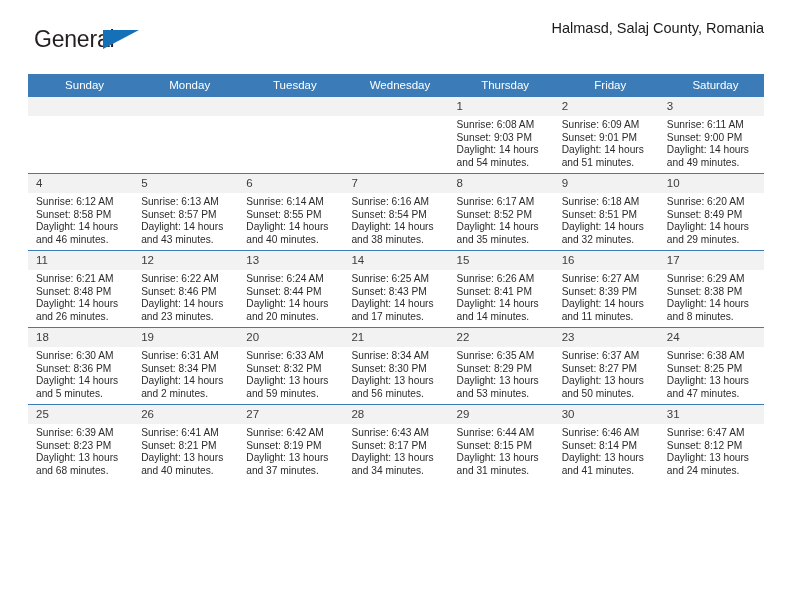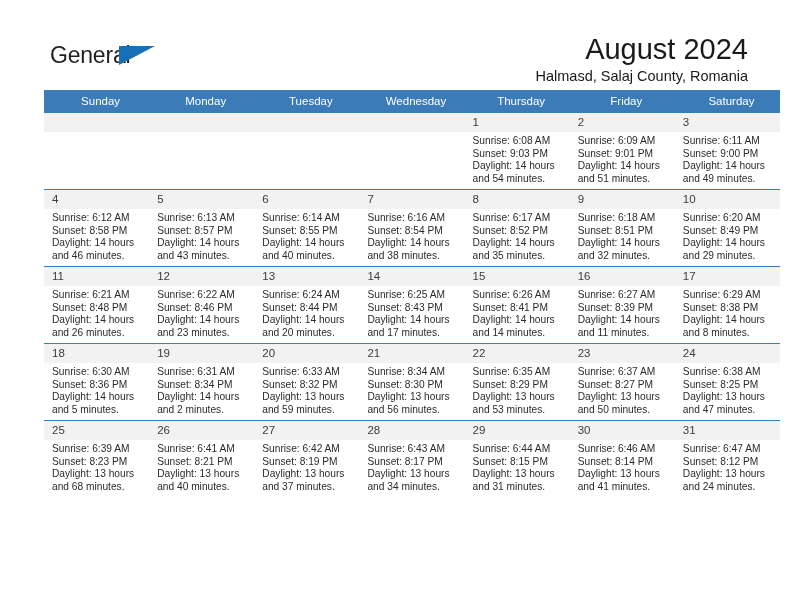--- a/index.html
+++ b/index.html
@@ -12,21 +12,21 @@
     height: 612px;
     font-family: "Liberation Sans", sans-serif;
     color: #000000;
     overflow: hidden;
   }
   .page {
     position: relative;
     width: 792px;
     height: 460px;
     box-sizing: border-box;
-    padding: 16px;
+    padding: 0;
   }
 
   
   .top {
     position: relative;
     height: 74px;
     margin: 0 28px;
   }
   .logo {
     position: absolute;
@@ -147,21 +147,20 @@
 <div class="page">
 
   <div class="top">
 
     <div class="logo">
       <span class="logo-row1">General</span>
       <span class="logo-tri"></span>
     </div>
 
     <div class="title-wrap">
-      <div class="cal-title">August 2024</div>
       <div class="cal-subtitle">Halmasd, Salaj County, Romania</div>
     </div>
 
   </div>
 
   <table class="calendar">
     <thead>
       <tr>
         <th>Sunday</th>
         <th>Monday</th>

